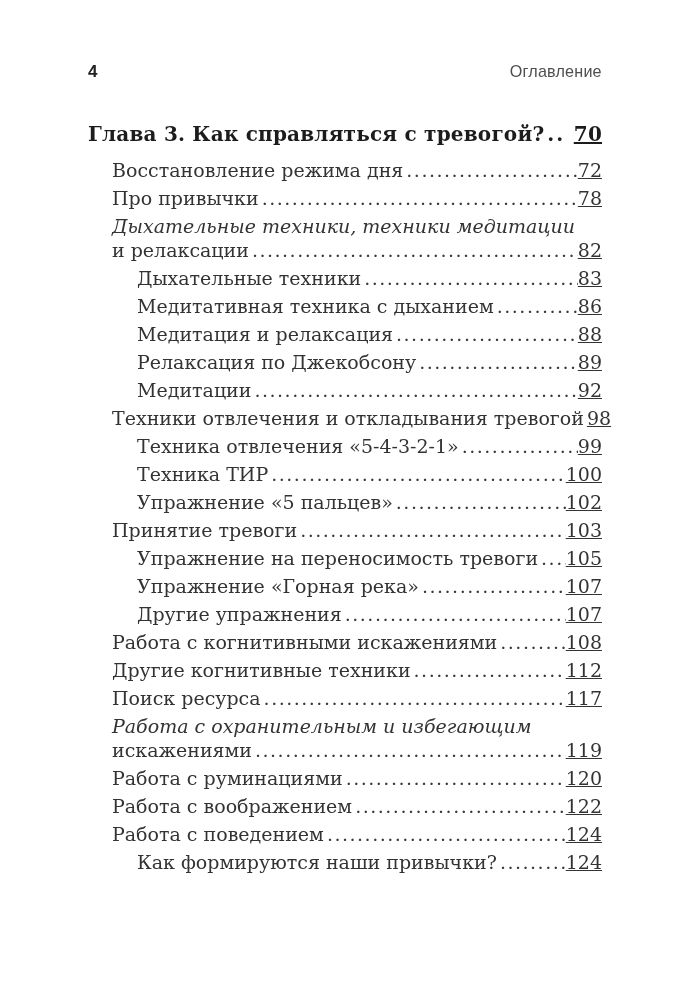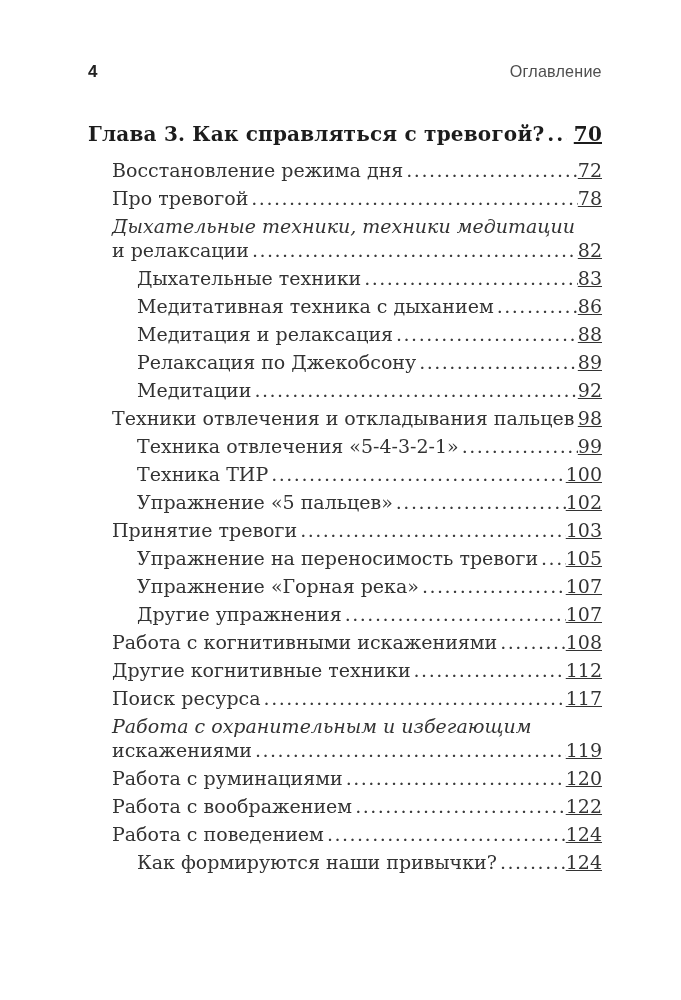--- a/index.html
+++ b/index.html
@@ -88,21 +88,21 @@
       <span class="dots"></span>
       <span class="pg">70</span>
     </div>
     <div id="toc-entries">
         <div class="toc-row lvl1">
           <span class="t">Восстановление режима дня</span>
           <span class="dots"></span>
           <span class="pg">72</span>
         </div>
         <div class="toc-row lvl1">
-          <span class="t">Про тревогой</span>
+          <span class="t">Про привычки</span>
           <span class="dots"></span>
           <span class="pg">78</span>
         </div>
         <div class="toc-line1 lvl1"><span class="t">Дыхательные техники, техники медитации</span></div>
         <div class="toc-row lvl1">
           <span class="t">и релаксации</span>
           <span class="dots"></span>
           <span class="pg">82</span>
         </div>
         <div class="toc-row lvl2">
@@ -124,21 +124,21 @@
           <span class="t">Релаксация по Джекобсону</span>
           <span class="dots"></span>
           <span class="pg">89</span>
         </div>
         <div class="toc-row lvl2">
           <span class="t">Медитации</span>
           <span class="dots"></span>
           <span class="pg">92</span>
         </div>
         <div class="toc-row lvl1">
-          <span class="t">Техники отвлечения и откладывания пальцев</span>
+          <span class="t">Техники отвлечения и откладывания тревогой</span>
           <span class="dots"></span>
           <span class="pg">98</span>
         </div>
         <div class="toc-row lvl2">
           <span class="t">Техника отвлечения «5-4-3-2-1»</span>
           <span class="dots"></span>
           <span class="pg">99</span>
         </div>
         <div class="toc-row lvl2">
           <span class="t">Техника ТИР</span>

